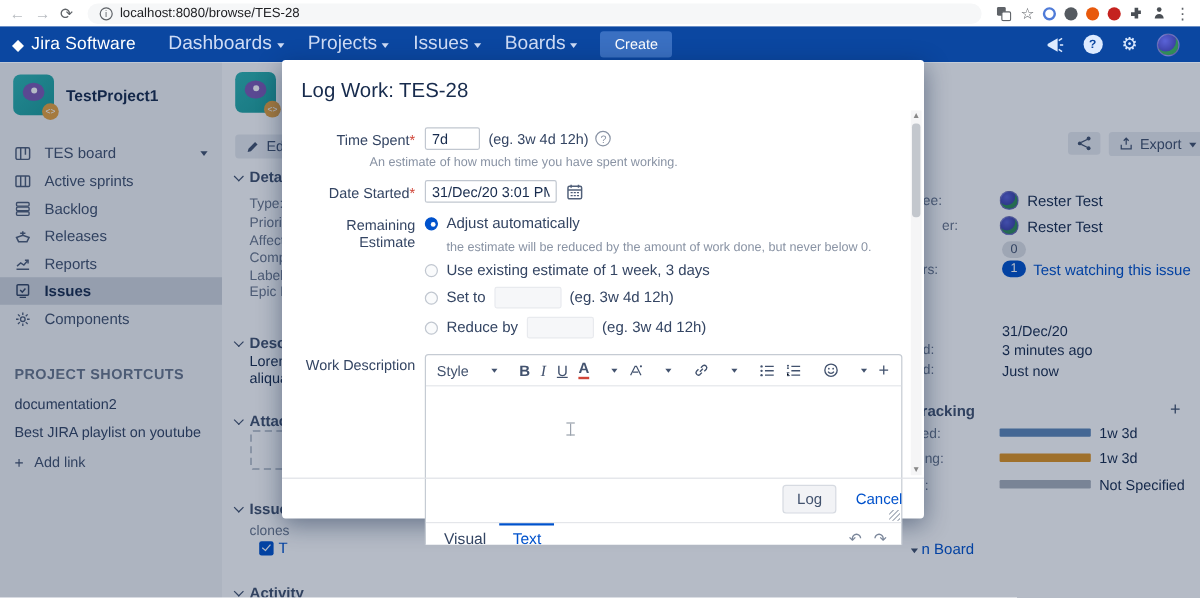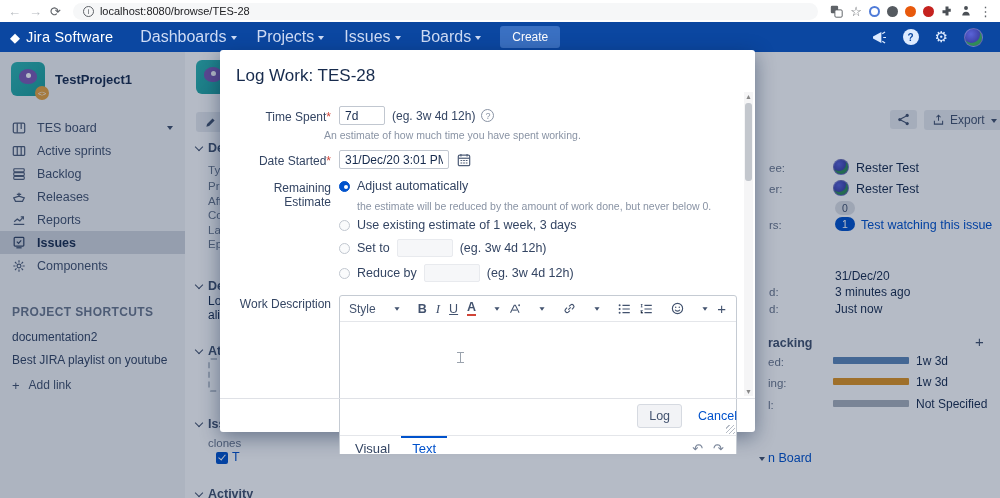--- a/index.html
+++ b/index.html
@@ -81,35 +81,35 @@
   .badge{border-radius:8px;padding:1px 7px;font-size:10.5px;background:#dfe1e6;color:#42526e}
   .badge.blue{background:#0052cc;color:#fff}
   .blue-link{color:#0052cc;font-size:12.5px;cursor:pointer}
   .tbar{height:7px;border-radius:1px}
   .cbx{width:12px;height:12px;border-radius:2px;background:#0052cc;position:relative;display:inline-block}
   .cbx::after{content:"";position:absolute;left:3.5px;top:1px;width:3px;height:6px;
               border-right:1.7px solid #fff;border-bottom:1.7px solid #fff;transform:rotate(40deg)}
   .dash-box{border:2px dashed #c1c7d0;border-radius:3px}
 
   
-  .modal{position:absolute;left:220px;top:-2px;width:535px;height:382px;background:#fff;border-radius:3px;
+  .modal{position:absolute;left:235px;top:-2px;width:535px;height:382px;background:#fff;border-radius:3px;
          box-shadow:0 5px 20px rgba(9,30,66,.45);z-index:10}
   .modal-header{padding:16px 24px 10px 16px}
   .modal-title{font-size:17px;color:#172b4d;font-weight:500}
   .modal-body{position:relative;padding:10px 26px 0 16px;height:358px;overflow:hidden}
   .frow{display:flex;align-items:center;margin-bottom:4px}
   .frow.top{align-items:flex-start}
   .flabel{width:95px;text-align:right;margin-right:8px;font-size:12px;color:#344563;flex-shrink:0;padding-top:2px}
   .req{color:#d04437}
   .tinput{height:19px;border:1px solid #c1c7d0;border-radius:2px;font-size:12px;color:#172b4d;
           padding:0 5px;font-family:"Liberation Sans",sans-serif;background:#fff}
   .hint{font-size:12px;color:#344563;margin-left:7px}
   .qmark{width:13px;height:13px;border:1.3px solid #8993a4;border-radius:50%;color:#8993a4;font-size:9px;
          display:inline-flex;align-items:center;justify-content:center;margin-left:6px}
-  .helper{font-size:10.5px;color:#8993a4;margin:2px 0 9px 88px}
+  .helper{font-size:10.5px;color:#8993a4;margin:2px 0 9px 57px}
   .rhelper{font-size:10.5px;color:#8993a4;margin:0 0 6px 18px}
   .radio{width:11px;height:11px;border-radius:50%;border:1px solid #c1c7d0;background:#fafbfc;flex-shrink:0}
   .radio.sel{background:#0052cc;border-color:#0052cc;position:relative}
   .radio.sel::after{content:"";position:absolute;left:3.5px;top:3.5px;width:4px;height:4px;border-radius:50%;background:#fff}
   .rrow{display:flex;align-items:center;gap:7px;margin-bottom:7px;font-size:12.5px;color:#344563}
   .ghost-input{height:18px;background:#f6f7f9;border:1px solid #e8eaee;border-radius:2px}
   .cal-icon{margin-left:8px;color:#505f79;display:flex}
 
   .editor{width:398px;border:1px solid #c5cbd3;border-radius:3px;background:#fff;position:relative}
   .etoolbar{height:26px;display:flex;align-items:center;padding:0 9px;border-bottom:1px solid #e4e6ea;gap:9px;
@@ -351,21 +351,21 @@
       <svg width="11" height="12" viewBox="0 0 16 16">
           <path d="M8 1v8M5 4l3-3 3 3" fill="none" stroke="#42526e" stroke-width="1.5"></path>
           <path d="M2 9v5h12V9" fill="none" stroke="#42526e" stroke-width="1.5"></path>
         </svg>
       <span>Export</span>
       <span class="caret" style="color:#42526e"></span>
     </div>
     <span class="abs fld-label" style="left:584px;top:110px">ee:</span>
     <span class="abs user-avatar" style="left:648px;top:107px;width:16px;height:16px"></span>
     <span class="abs body-text" style="left:671px;top:109px;font-size:12.5px">Rester Test</span>
-    <span class="abs fld-label" style="left:584px;top:131px">er:</span>
+    <span class="abs fld-label" style="left:600px;top:131px">er:</span>
     <span class="abs user-avatar" style="left:648px;top:128px;width:16px;height:16px"></span>
     <span class="abs body-text" style="left:671px;top:130px;font-size:12.5px">Rester Test</span>
     <span class="abs badge" style="left:650px;top:149px">0</span>
     <span class="abs fld-label" style="left:584px;top:167px">rs:</span>
     <span class="abs badge blue" style="left:650px;top:165px">1</span>
     <span class="abs blue-link" style="left:676px;top:166px">Test watching this issue</span>
     <span class="abs body-text" style="left:650px;top:217px">31/Dec/20</span>
     <span class="abs fld-label" style="left:584px;top:234px">d:</span>
     <span class="abs body-text" style="left:650px;top:233px">3 minutes ago</span>
     <span class="abs fld-label" style="left:584px;top:251px">d:</span>

